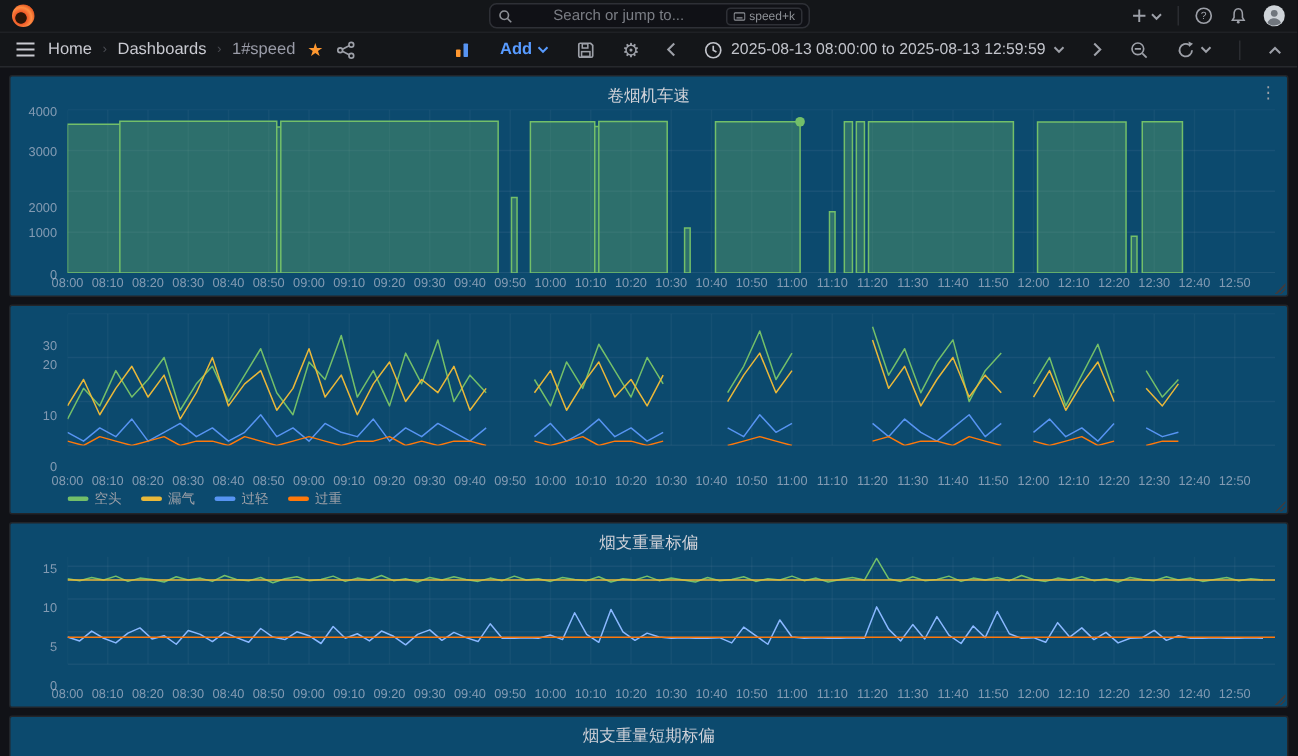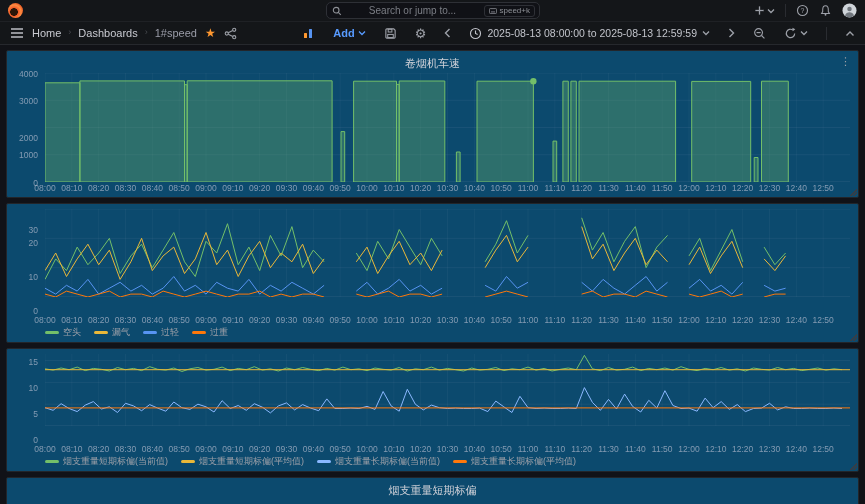--- a/index.html
+++ b/index.html
@@ -392,20 +392,21 @@
         </div>
         <div class="legend-item">
           <i style="background: rgb(255, 120, 10);"></i>
           <span>过重</span>
         </div>
       </div>
     <div class="rsz"></div>
   </div>
 
   <div class="panel" id="p3">
+    <div class="panel-title">烟支重量标偏</div>
     <div class="chart-area">
       <div class="y-gutter">
           <span style="top: 80.5px;">0</span>
           <span style="top: 54.7424px;">5</span>
           <span style="top: 28.9848px;">10</span>
           <span style="top: 3.22727px;">15</span>
         </div>
       <div class="plot">
           <svg viewBox="0 0 805 72" width="805" height="72">
             <line x1="0" y1="0" x2="0" y2="72" stroke="rgba(204,204,220,0.05)" stroke-width="1"></line>
@@ -474,38 +475,20 @@
         <span style="left: 70%;">11:30</span>
         <span style="left: 73.3333%;">11:40</span>
         <span style="left: 76.6667%;">11:50</span>
         <span style="left: 80%;">12:00</span>
         <span style="left: 83.3333%;">12:10</span>
         <span style="left: 86.6667%;">12:20</span>
         <span style="left: 90%;">12:30</span>
         <span style="left: 93.3333%;">12:40</span>
         <span style="left: 96.6667%;">12:50</span>
       </div>
-    <div class="legend">
-        <div class="legend-item">
-          <i style="background: rgb(115, 191, 105);"></i>
-          <span>烟支重量短期标偏(当前值)</span>
-        </div>
-        <div class="legend-item">
-          <i style="background: rgb(234, 184, 57);"></i>
-          <span>烟支重量短期标偏(平均值)</span>
-        </div>
-        <div class="legend-item">
-          <i style="background: rgb(138, 184, 255);"></i>
-          <span>烟支重量长期标偏(当前值)</span>
-        </div>
-        <div class="legend-item">
-          <i style="background: rgb(255, 120, 10);"></i>
-          <span>烟支重量长期标偏(平均值)</span>
-        </div>
-      </div>
     <div class="rsz"></div>
   </div>
 
   <div class="panel" id="p4">
     <div class="panel-title">烟支重量短期标偏</div>
   </div>
 
 </div>
 
 </body></html>

